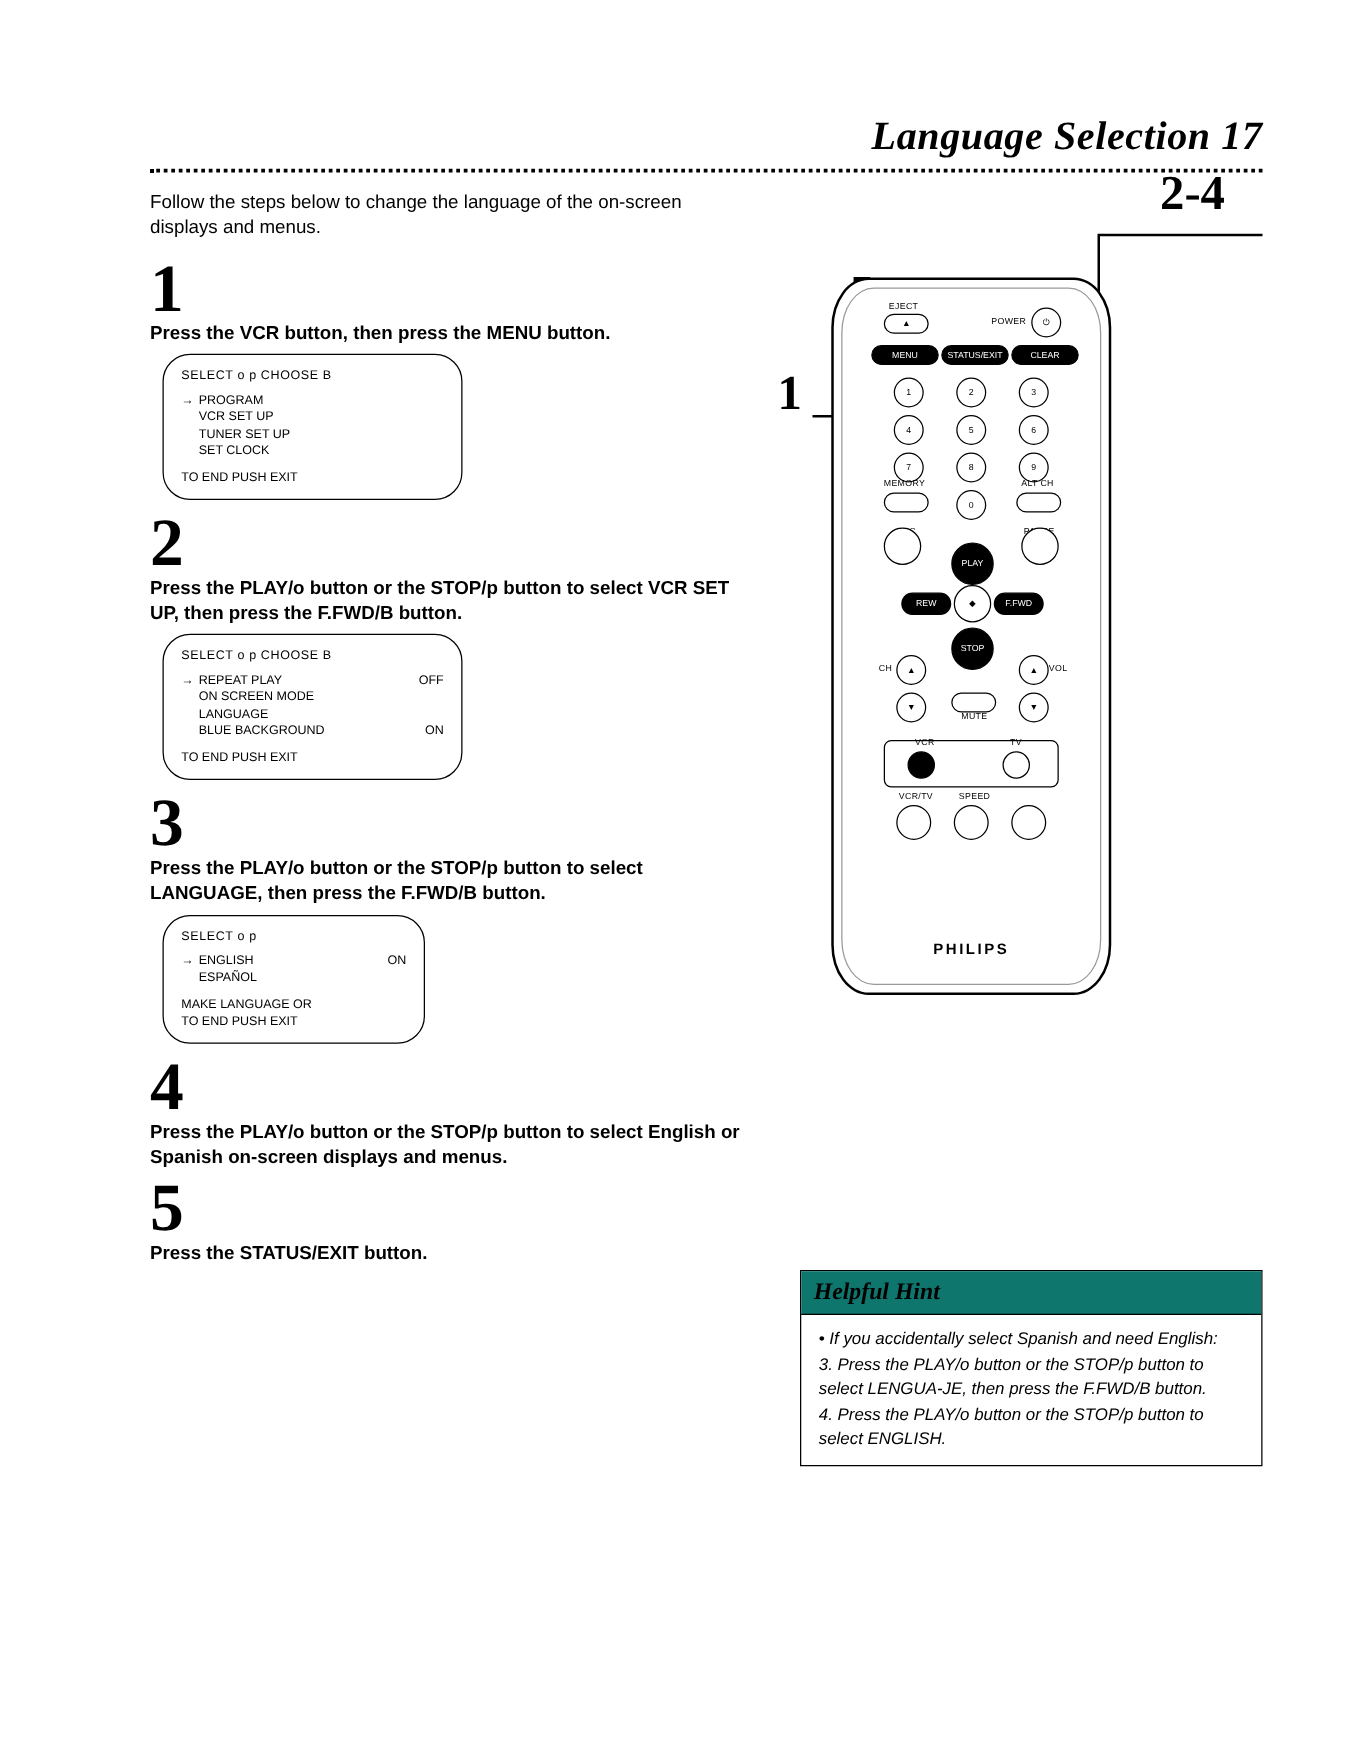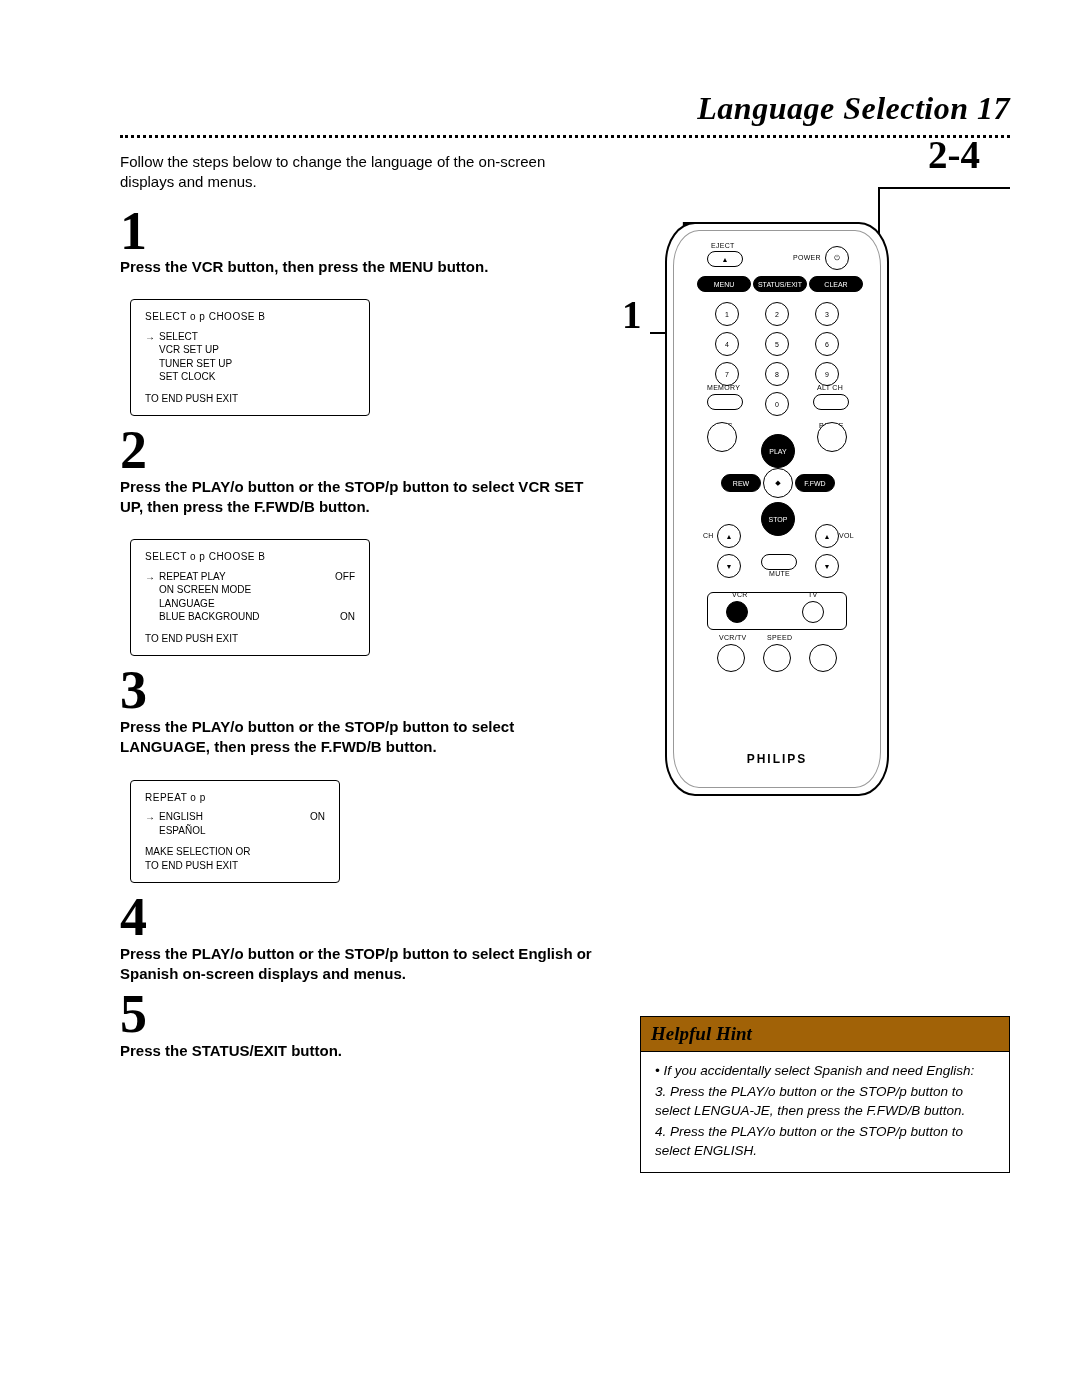--- a/index.html
+++ b/index.html
@@ -6,28 +6,28 @@
 .page{width:1080px;height:1397px;position:relative;margin:0 auto;box-sizing:border-box;padding:90px 70px 60px 120px}
 .header{position:relative;text-align:right;margin-bottom:8px}
 .title{font-style:italic;font-weight:700;font-size:32px;letter-spacing:.5px;font-family:"Times New Roman",serif}
 .dots{border:0;border-top:3px dotted #000;margin:6px 0 14px 0}
 .cols{display:flex;}
 .left{flex:1;min-width:0}
 .right{width:370px;position:relative}
 .intro{font-size:15px;line-height:1.35;margin:0 0 14px 0;max-width:460px}
 .stepnum{font-family:"Times New Roman",serif;font-weight:700;font-size:54px;line-height:.9;margin:6px 0 2px 0}
 .stepbody{font-size:15px;font-weight:700;line-height:1.35;margin:0 0 6px 0;max-width:480px}
-.screen{border:1.5px solid #000;border-radius:4px;width:210px;padding:10px 14px;font-family:Arial,Helvetica,sans-serif;font-size:10px;line-height:1.35;margin:22px 0 10px 10px}
+.screen{border:1.5px solid #000;border-radius:22px;width:210px;padding:10px 14px;font-family:Arial,Helvetica,sans-serif;font-size:10px;line-height:1.35;margin:6px 0 10px 10px}
 .screen .hdr{letter-spacing:.5px;margin-bottom:6px}
 .screen .row{display:flex;justify-content:space-between}
 .screen .arrow::before{content:"\2192";margin-right:4px}
 .screen .ind{padding-left:14px}
 .screen .ftr{margin-top:8px}
 .hint{border:1.5px solid #000;margin-top:220px}
-.hint-title{background:#a16207;border-bottom:1.5px solid #000;padding:6px 10px;font-style:italic;font-weight:700;font-family:"Times New Roman",serif;font-size:19px}
+.hint-title{background:#0f766e;border-bottom:1.5px solid #000;padding:6px 10px;font-style:italic;font-weight:700;font-family:"Times New Roman",serif;font-size:19px}
 .hint-body{padding:10px 14px;font-style:italic;font-size:13.5px;line-height:1.4}
 .hint-body p{margin:0 0 2px 0}
 .callouts{position:absolute;top:0;left:0;right:0;height:620px;pointer-events:none}
 .callouts .big{position:absolute;font-family:"Times New Roman",serif;font-weight:700;font-size:39px}
 .n24{top:-20px;right:30px;font-size:64px}
 .n5{top:60px;left:40px}
 .n1{top:140px;left:-18px}
 .line{position:absolute;background:#000}
 .line.h24{top:35px;right:0;width:130px;height:2px}
 .line.v24{top:35px;right:130px;width:2px;height:420px}
@@ -54,21 +54,21 @@
   <hr class="dots">
 
   <div class="cols">
     <div class="left">
       <p class="intro">Follow the steps below to change the language of the on-screen displays and menus.</p>
 
       <div class="stepnum">1</div>
       <div class="stepbody">Press the VCR button, then press the MENU button.</div>
       <div class="screen">
         <div class="hdr">SELECT o p  CHOOSE B</div>
-        <div class="arrow">SELECT</div>
+        <div class="arrow">PROGRAM</div>
         <div class="ind">VCR SET UP</div>
         <div class="ind">TUNER SET UP</div>
         <div class="ind">SET CLOCK</div>
         <div class="ftr">TO END PUSH EXIT</div>
       </div>
 
       <div class="stepnum">2</div>
       <div class="stepbody">Press the PLAY/o button or the STOP/p button to select VCR SET UP, then press the F.FWD/B button.</div>
       <div class="screen">
         <div class="hdr">SELECT o p  CHOOSE B</div>
@@ -87,30 +87,30 @@
         <div class="row">
             <span class="ind">BLUE BACKGROUND</span>
             <span>ON</span>
           </div>
         <div class="ftr">TO END PUSH EXIT</div>
       </div>
 
       <div class="stepnum">3</div>
       <div class="stepbody">Press the PLAY/o button or the STOP/p button to select LANGUAGE, then press the F.FWD/B button.</div>
       <div class="screen" style="width:180px">
-        <div class="hdr">REPEAT o p</div>
+        <div class="hdr">SELECT o p</div>
         <div class="row">
             <span class="arrow">ENGLISH</span>
             <span>ON</span>
           </div>
         <div class="row">
             <span class="ind">ESPAÑOL</span>
             <span></span>
           </div>
-        <div class="ftr">MAKE SELECTION OR</div>
+        <div class="ftr">MAKE LANGUAGE OR</div>
         <div>TO END PUSH EXIT</div>
       </div>
 
       <div class="stepnum">4</div>
       <div class="stepbody">Press the PLAY/o button or the STOP/p button to select English or Spanish on-screen displays and menus.</div>
 
       <div class="stepnum">5</div>
       <div class="stepbody">Press the STATUS/EXIT button.</div>
     </div>
 

